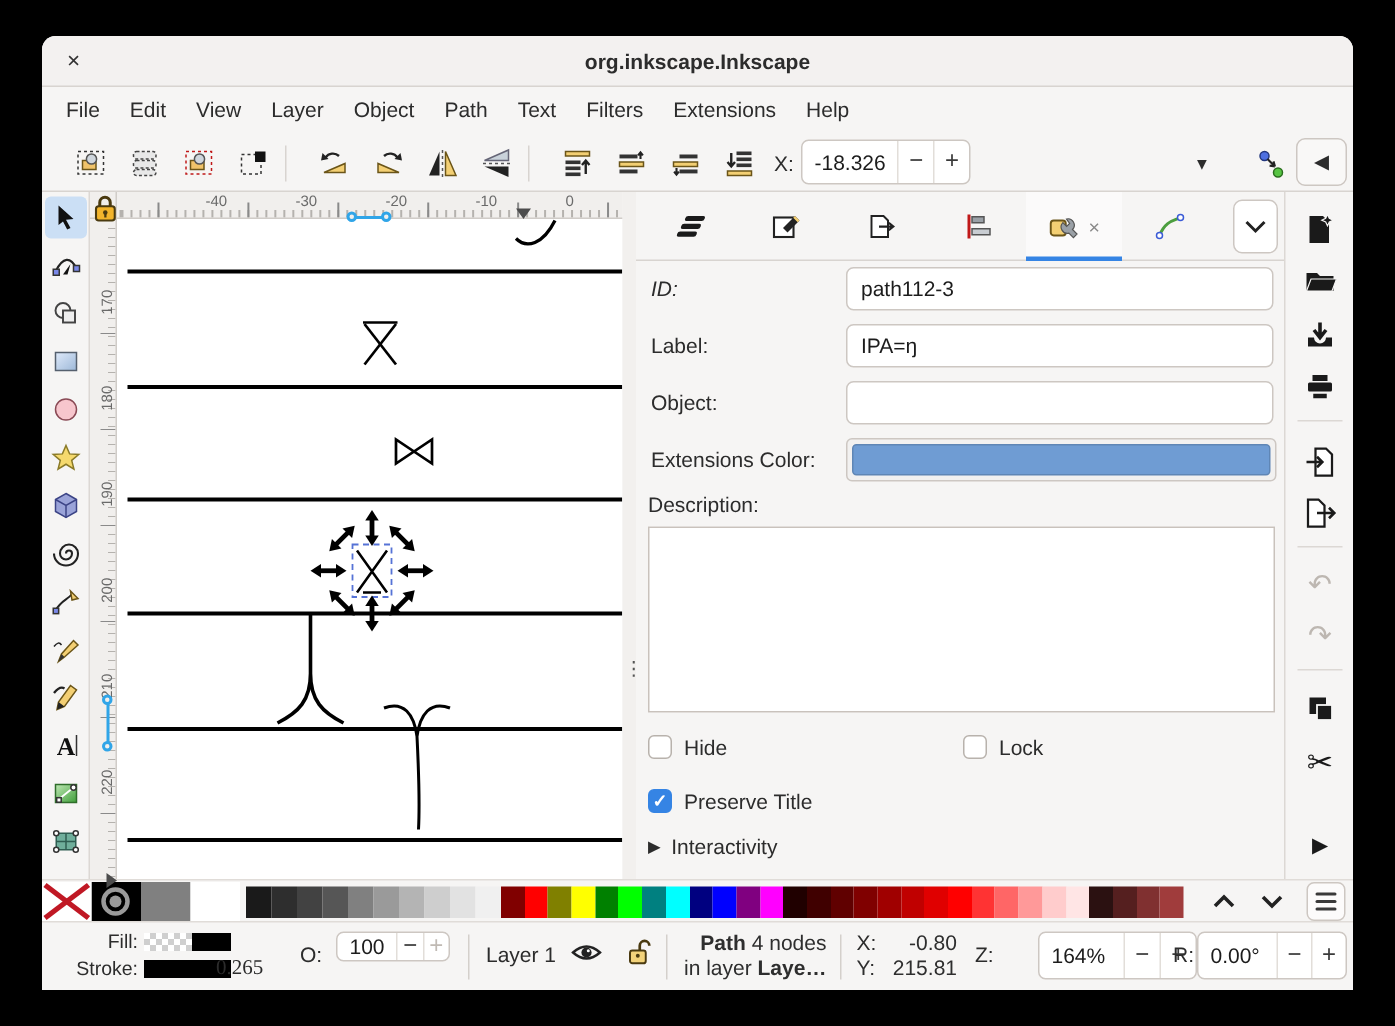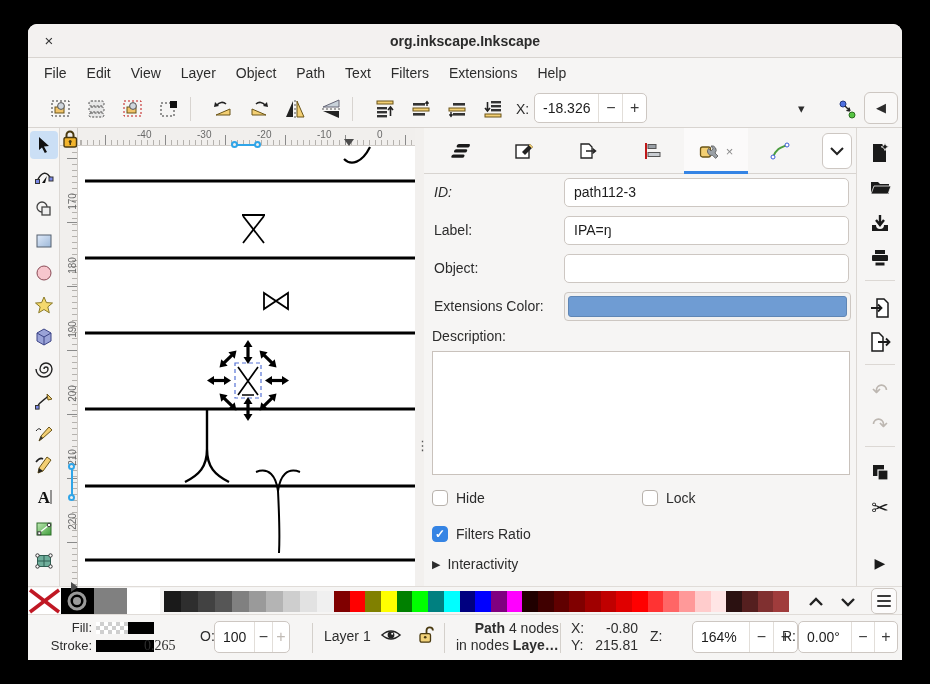--- a/index.html
+++ b/index.html
@@ -536,21 +536,21 @@
       <div class="cb-row" style="left:8px; top:362px;">
         <span class="checkbox" id="cb-hide"></span>
         <span>Hide</span>
       </div>
       <div class="cb-row" style="left:218px; top:362px;">
         <span class="checkbox" id="cb-lock"></span>
         <span>Lock</span>
       </div>
       <div class="cb-row" style="left:8px; top:398px;">
         <span class="checkbox checked" id="cb-preserve">✓</span>
-        <span>Filters Ratio</span>
+        <span>Preserve Title</span>
       </div>
       <div id="interactivity">
         <span id="inter-arrow">▶</span>
         <span>Interactivity</span>
       </div>
     </div>
 
     <div id="cmdbar">
       <div class="cmd" style="top:12px">
         <svg width="22" height="22">
@@ -679,21 +679,21 @@
 
   <div id="statusbar">
     <div class="sb-label" style="left:28px; top:5px; width:36px; text-align:right;">Fill:</div>
     <div class="sb-label" style="left:4px; top:23px; width:60px; text-align:right;">Stroke:</div>
     <div id="fill-swatch">
         <div id="fill-swatch-solid"></div>
       </div>
     <div id="stroke-swatch"></div>
     <div class="sb-label" style="left:116px; top:23px; font-size:14px;font-family:Liberation Serif, serif;">0.265</div>
     <div class="sb-label" style="left:172px; top:13px; font-size:14px;">O:</div>
-    <div class="num-box" style="left:186px; top:6px; width:76px; height:32px;">
+    <div class="num-box" style="left:196px; top:6px; width:76px; height:20px;">
       <div class="val" style="justify-content:flex-end">100</div>
       <div class="step" style="width:21px">−</div>
       <div class="step dim" style="width:21px">+</div>
     </div>
     <div class="sb-vsep" style="left:284px"></div>
     <div class="sb-label" style="left:296px; top:13px; font-size:14px;">Layer 1</div>
     <div style="position:absolute; left:352px; top:11px;">
       <svg width="22" height="18">
           <path d="M2 9 Q11 1 20 9 Q11 17 2 9 Z" fill="none" stroke="#222" stroke-width="1.6"></path>
           <circle cx="11" cy="9" r="3.4" fill="#222"></circle>
@@ -703,21 +703,21 @@
     <div style="position:absolute; left:388px; top:10px;">
       <svg width="20" height="20">
           <path d="M10.5 9 L10.5 5.5 a3.2 3.2 0 0 1 6.4 0" fill="none" stroke="#4a3a10" stroke-width="1.8"></path>
           <rect x="4" y="8.6" width="10.5" height="8.6" rx="1.6" fill="#f2d27a" stroke="#4a3a10" stroke-width="1.3"></rect>
           <circle cx="9.2" cy="12.2" r="1.3" fill="#4a3a10"></circle>
         </svg>
     </div>
     <div class="sb-vsep" style="left:416px"></div>
     <div class="two-line" style="left:428px; top:5px; font-size:14px;text-align:right;">
       <div><b>Path</b><span> 4 nodes</span></div>
-      <div><span>in nodes </span><b>Laye…</b></div>
+      <div><span>in layer </span><b>Laye…</b></div>
     </div>
     <div class="sb-vsep" style="left:532px"></div>
     <div class="two-line" style="left:543px; top:5px; font-size:14px;">
       <div>X:</div>
       <div>Y:</div>
     </div>
     <div class="two-line num-col" style="left:560px; top:5px; width:50px; font-size:14px;">
       <div>-0.80</div>
       <div>215.81</div>
     </div>

